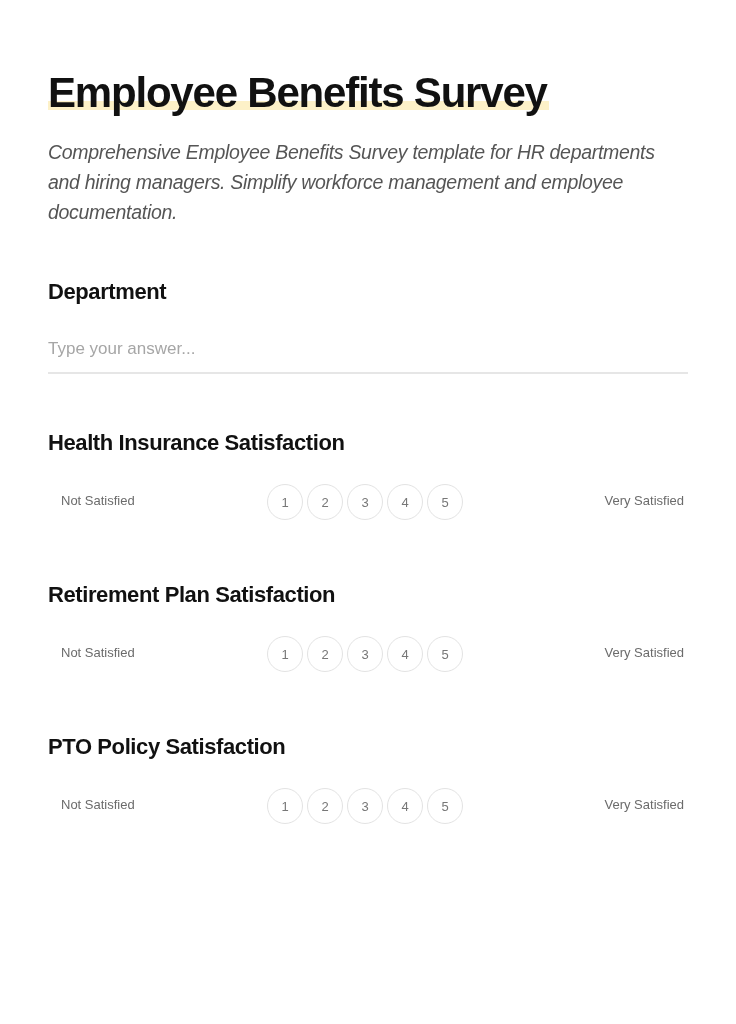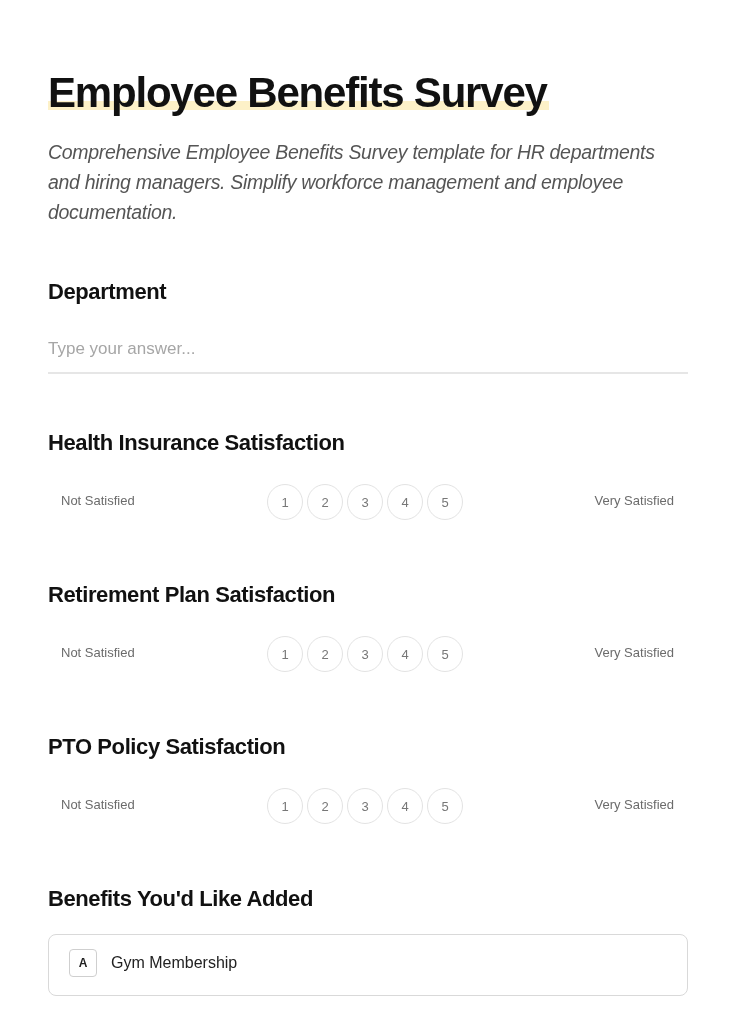--- a/index.html
+++ b/index.html
@@ -36,21 +36,21 @@
   }
   .text-input::placeholder { color: #a6a6a6; }
   .rating-section { margin-top: 0; }
   .rating-row {
     position: relative; height: 36px; margin-top: 28px;
   }
   .scale-low, .scale-high {
     position: absolute; top: 9px; font-size: 13px; color: #6b6b6b;
   }
   .scale-low { left: 13px; }
-  .scale-high { right: 14px; }
+  .scale-high { right: 4px; }
   .circles { position: absolute; left: 219px; top: 0; display: flex; gap: 4px; }
   .circle {
     width: 34px; height: 34px; border-radius: 50%;
     border: 1px solid #e3e3e3; background: #fff;
     display: flex; align-items: center; justify-content: center;
     font-size: 13px; color: #777; cursor: pointer;
   }
   .choice-box {
     margin-top: 22px; border: 1px solid #d9d9d9; border-radius: 8px;
     height: 60px; position: relative;
@@ -117,22 +117,13 @@
         <div class="circle">1</div>
         <div class="circle">2</div>
         <div class="circle">3</div>
         <div class="circle">4</div>
         <div class="circle">5</div>
       </div>
       <span class="scale-high">Very Satisfied</span>
     </div>
   </div>
 
-  <div style="margin-top:62px;">
-    <h2 class="q-label">Benefits You'd Like Added</h2>
-    <div class="choice-box">
-      <div class="choice">
-        <span class="choice-key">A</span>
-        <span class="choice-label">Gym Membership</span>
-      </div>
-    </div>
-  </div>
 </div>
 
 </body></html>

